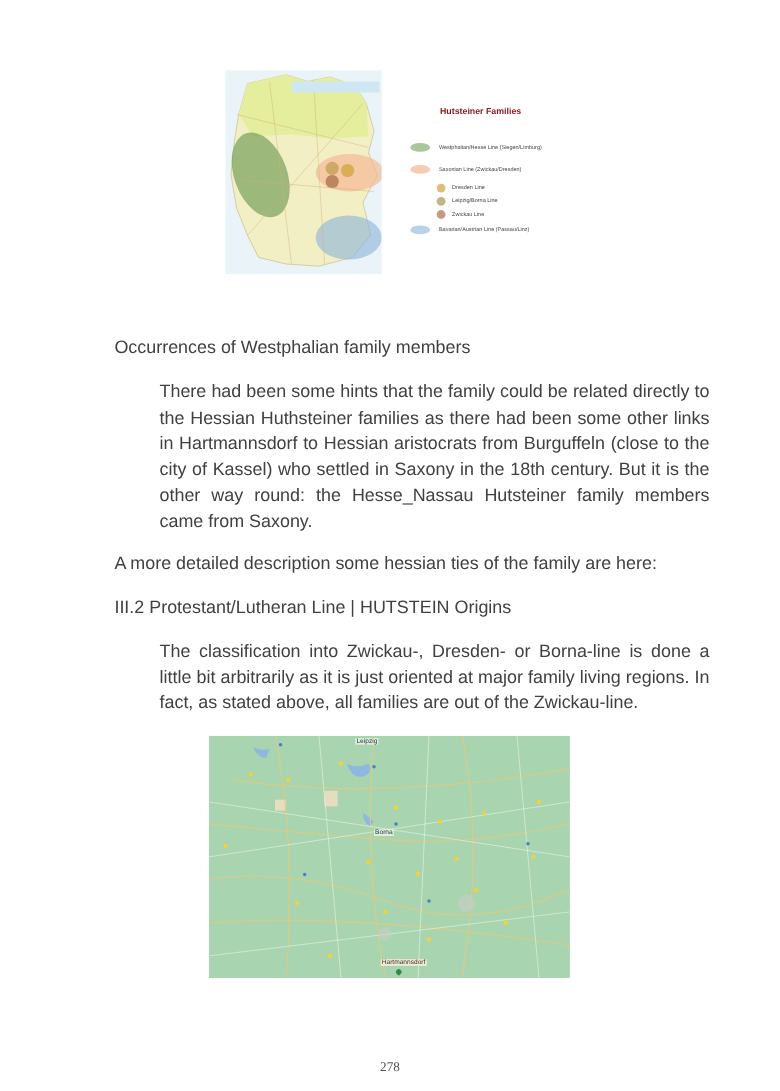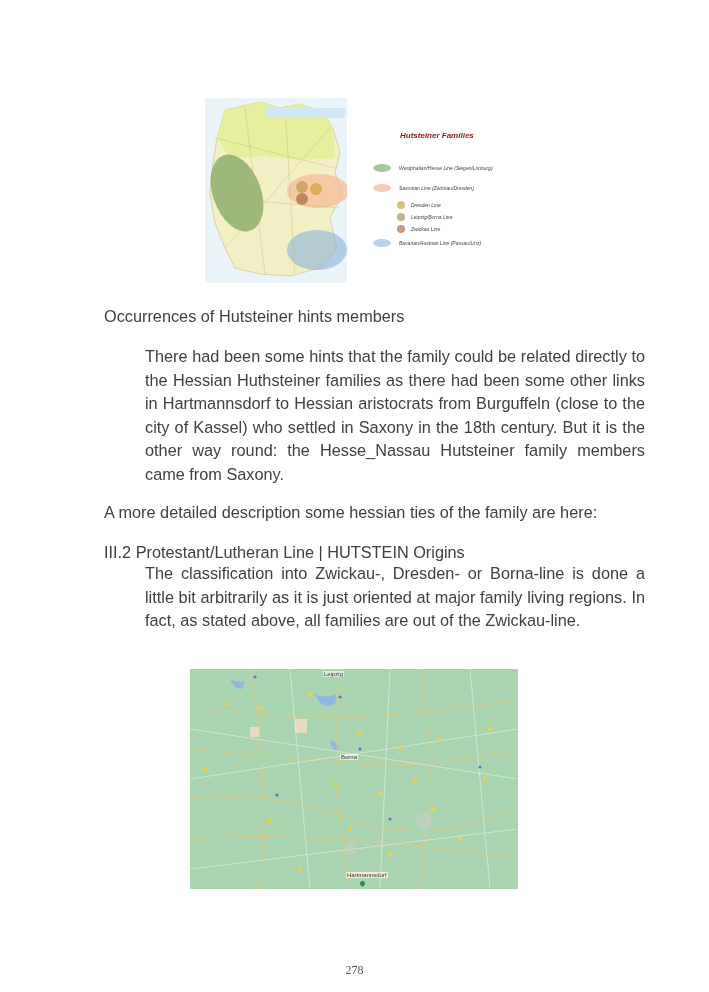--- a/index.html
+++ b/index.html
@@ -1,18 +1,18 @@
 <!DOCTYPE html>
 <html><head>
 <meta charset="utf-8">
 <style>
   html, body { margin: 0; padding: 0; background: #ffffff; }
   body { width: 709px; height: 992px; position: relative; overflow: hidden;
          font-family: "Liberation Sans", "DejaVu Sans", sans-serif; color: #404040; }
-  .fig1 { position: absolute; left: 205px; top: 98px; width: 300px; height: 185px; font-style: italic; }
+  .fig1 { position: absolute; left: 205px; top: 64px; width: 300px; height: 185px; }
   .map1 { position: absolute; left: 0; top: 0; width: 142px; height: 185px; background: #e8f4fa; overflow: hidden; }
   .legend { position: absolute; left: 160px; top: 0; width: 140px; height: 185px; }
   .legend-title { position: absolute; left: 35px; top: 33px; font-size: 8px; font-weight: bold; color: #8b1a1a; white-space: nowrap; }
   .leg-item { position: absolute; font-size: 5px; color: #444; white-space: nowrap; display: flex; align-items: center; }
   .leg-ellipse { width: 18px; height: 8px; border-radius: 50%; margin-right: 8px; }
   .leg-dot { width: 8px; height: 8px; border-radius: 50%; margin-right: 6px; }
   .text { position: absolute; left: 104px; width: 500px; font-size: 16.3px; line-height: 23.5px; color: #404040; }
   .justify { text-align: justify; text-align-last: left; margin-left: 41px; }
   .fig2 { position: absolute; left: 190px; top: 669px; width: 328px; height: 220px; background: #a8d5b2; overflow: hidden; }
   .page-num { position: absolute; left: 0; width: 709px; top: 943px; text-align: center;
@@ -66,25 +66,25 @@
       <span class="leg-dot" style="background:#c49a80"></span>
       <span>Zwickau Line</span>
     </div>
     <div class="leg-item" style="left:8px; top:141px;">
       <span class="leg-ellipse" style="background:#b9d2ea"></span>
       <span>Bavarian/Austrian Line (Passau/Linz)</span>
     </div>
   </div>
 </div>
 
-<div class="text" style="top:305px;">Occurrences of Hutsteiner hints members</div>
+<div class="text" style="top:305px;">Occurrences of Westphalian family members</div>
 <div class="text justify" style="top:345px;">There had been some hints that the family could be related directly to the Hessian Huthsteiner families as there had been some other links in Hartmannsdorf to Hessian aristocrats from Burguffeln (close to the city of Kassel) who settled in Saxony in the 18th century.  But it is the other way round: the Hesse_Nassau Hutsteiner family members came from Saxony.</div>
 <div class="text" style="top:501px;">A more detailed description some hessian ties of the family are here:</div>
 <div class="text" style="top:541px;">III.2 Protestant/Lutheran Line | HUTSTEIN Origins</div>
-<div class="text justify" style="top:562px;">The classification into Zwickau-, Dresden- or Borna-line is done a little bit arbitrarily as it is just oriented at major family living regions. In fact, as stated above, all families are out of the Zwickau-line.</div>
+<div class="text justify" style="top:581px;">The classification into Zwickau-, Dresden- or Borna-line is done a little bit arbitrarily as it is just oriented at major family living regions. In fact, as stated above, all families are out of the Zwickau-line.</div>
 
 <div class="fig2">
   <svg width="328" height="220" viewBox="0 0 328 220">
     <rect width="328" height="220" fill="#a9d4b0"></rect>
     <rect x="105" y="50" width="12" height="14" fill="#e6dcc0"></rect>
     <rect x="60" y="58" width="10" height="10" fill="#e6dcc0"></rect>
     <path d="M125,25 q10,5 20,0 q5,8 -5,12 q-10,2 -15,-12z" fill="#8fb8e0"></path>
     <path d="M40,10 q8,4 15,2 l-3,8 q-8,0 -12,-10z" fill="#8fb8e0"></path>
     <path d="M140,70 q6,4 10,8 l-4,4 q-6,-4 -6,-12z" fill="#8fb8e0"></path>
     <g stroke="#e7c878" stroke-width="0.8" fill="none">

